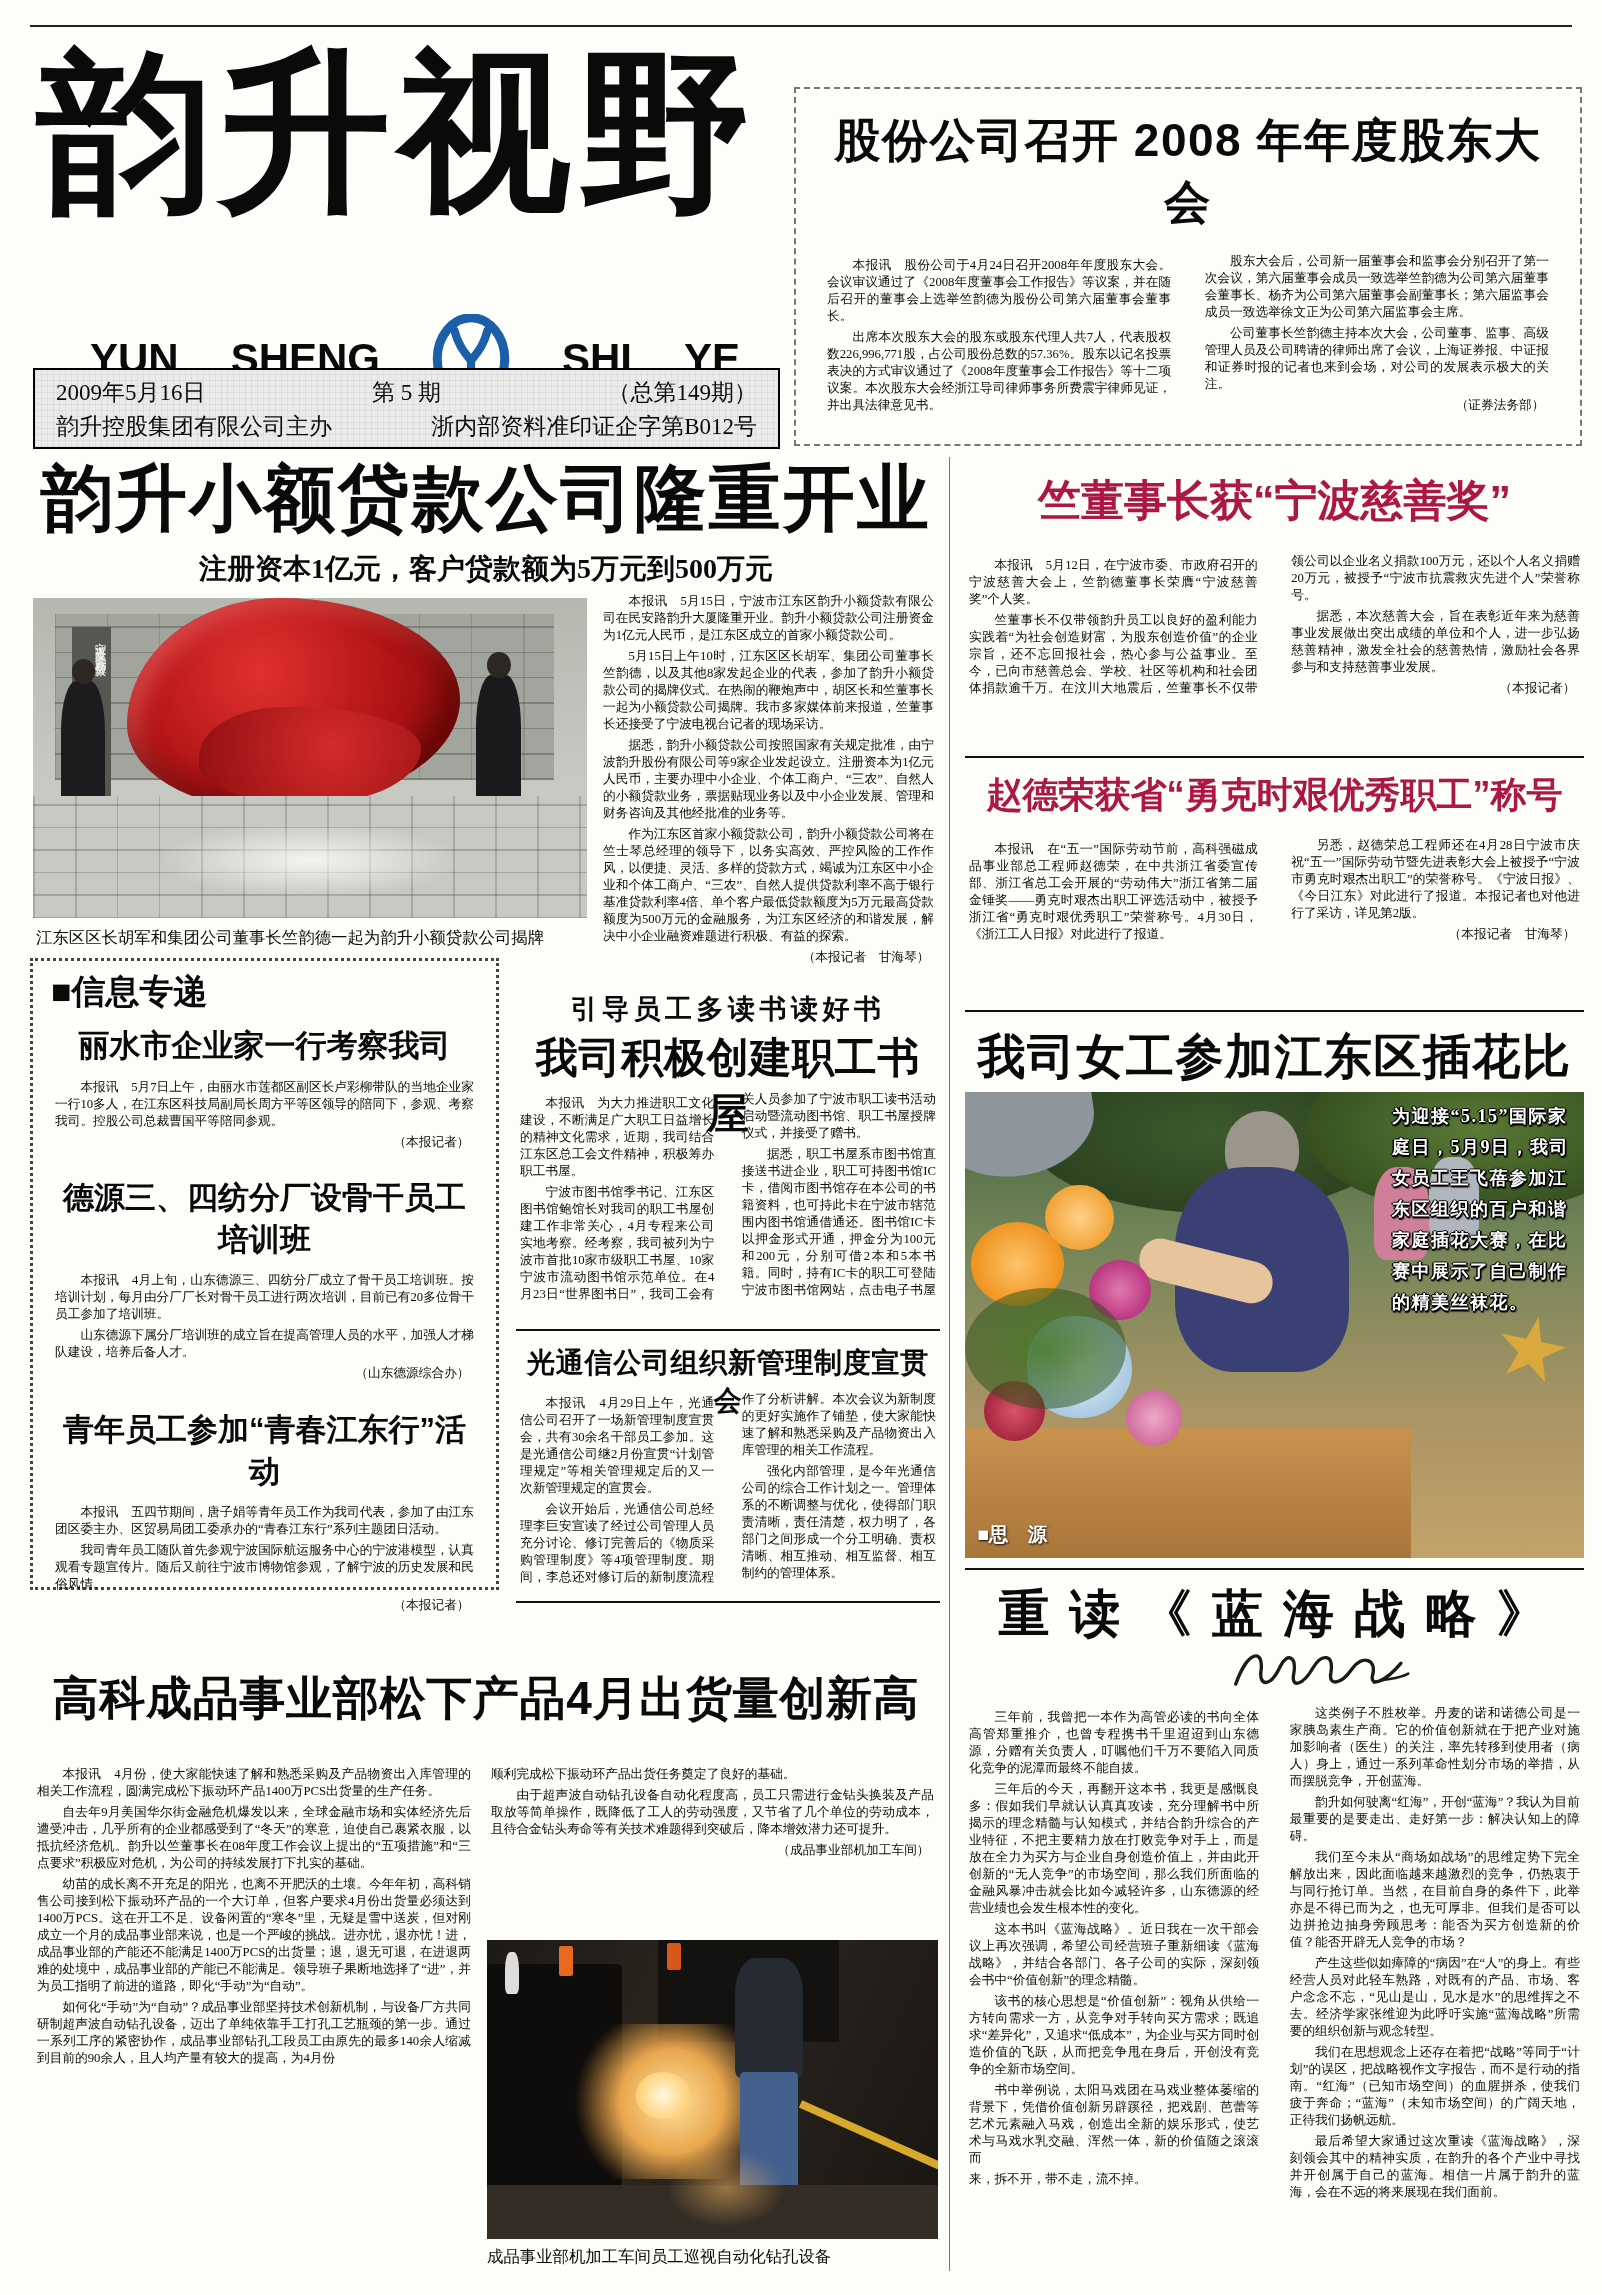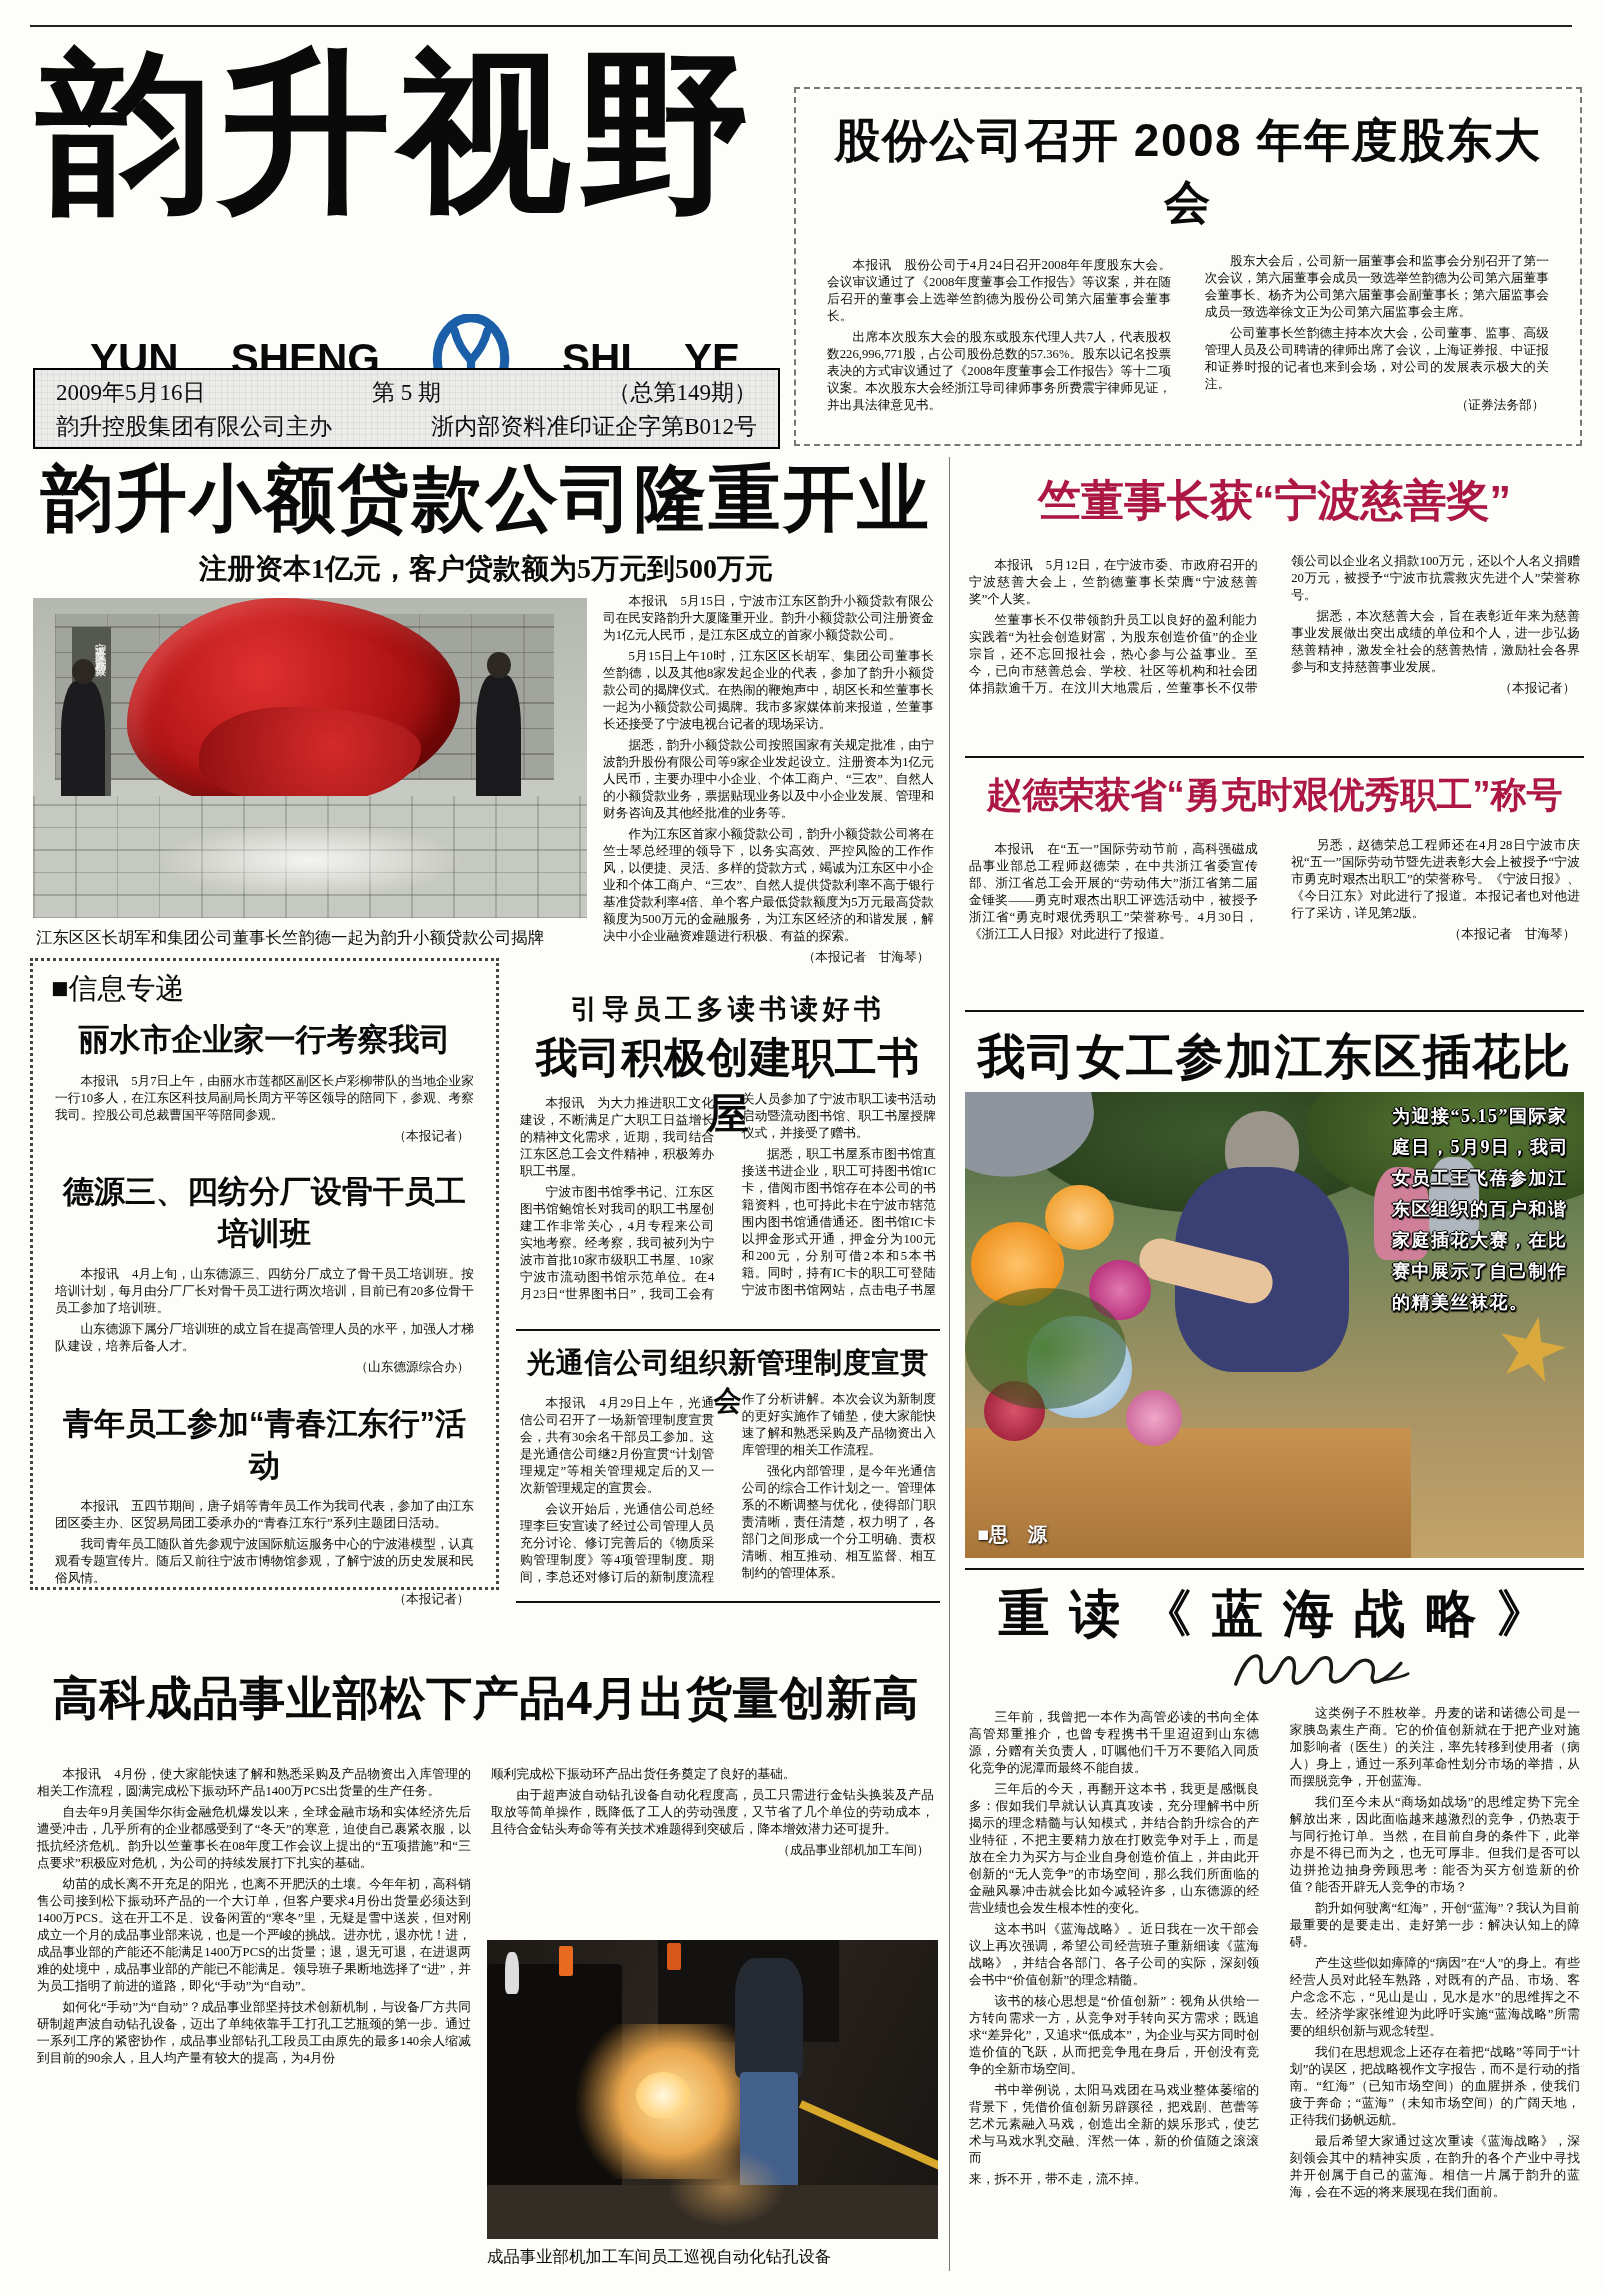--- a/index.html
+++ b/index.html
@@ -160,29 +160,29 @@
     </svg>
   </div>
   <div class="abs body-text two-col" style="left:965px;top:1705px;width:619px;height:566px;column-gap:22.4px;">
     <p>三年前，我曾把一本作为高管必读的书向全体高管郑重推介，也曾专程携书千里迢迢到山东德源，分赠有关负责人，叮嘱他们千万不要陷入同质化竞争的泥潭而最终不能自拔。</p>
     <p>三年后的今天，再翻开这本书，我更是感慨良多：假如我们早就认认真真攻读，充分理解书中所揭示的理念精髓与认知模式，并结合韵升综合的产业特征，不把主要精力放在打败竞争对手上，而是放在全力为买方与企业自身创造价值上，并由此开创新的“无人竞争”的市场空间，那么我们所面临的金融风暴冲击就会比如今减轻许多，山东德源的经营业绩也会发生根本性的变化。</p>
     <p>这本书叫《蓝海战略》。近日我在一次干部会议上再次强调，希望公司经营班子重新细读《蓝海战略》，并结合各部门、各子公司的实际，深刻领会书中“价值创新”的理念精髓。</p>
     <p>该书的核心思想是“价值创新”：视角从供给一方转向需求一方，从竞争对手转向买方需求；既追求“差异化”，又追求“低成本”，为企业与买方同时创造价值的飞跃，从而把竞争甩在身后，开创没有竞争的全新市场空间。</p>
     <p>书中举例说，太阳马戏团在马戏业整体萎缩的背景下，凭借价值创新另辟蹊径，把戏剧、芭蕾等艺术元素融入马戏，创造出全新的娱乐形式，使艺术与马戏水乳交融、浑然一体，新的价值随之滚滚而</p>
     <p style="text-indent:0;">来，拆不开，带不走，流不掉。</p>
     <p>这类例子不胜枚举。丹麦的诺和诺德公司是一家胰岛素生产商。它的价值创新就在于把产业对施加影响者（医生）的关注，率先转移到使用者（病人）身上，通过一系列革命性划分市场的举措，从而摆脱竞争，开创蓝海。</p>
+    <p>韵升如何驶离“红海”，开创“蓝海”？我认为目前最重要的是要走出、走好第一步：解决认知上的障碍。</p>
     <p>我们至今未从“商场如战场”的思维定势下完全解放出来，因此面临越来越激烈的竞争，仍热衷于与同行抢订单。当然，在目前自身的条件下，此举亦是不得已而为之，也无可厚非。但我们是否可以边拼抢边抽身旁顾思考：能否为买方创造新的价值？能否开辟无人竞争的市场？</p>
-    <p>韵升如何驶离“红海”，开创“蓝海”？我认为目前最重要的是要走出、走好第一步：解决认知上的障碍。</p>
     <p>产生这些似如瘴障的“病因”在“人”的身上。有些经营人员对此轻车熟路，对既有的产品、市场、客户念念不忘，“见山是山，见水是水”的思维挥之不去。经济学家张维迎为此呼吁实施“蓝海战略”所需要的组织创新与观念转型。</p>
     <p>我们在思想观念上还存在着把“战略”等同于“计划”的误区，把战略视作文字报告，而不是行动的指南。“红海”（已知市场空间）的血腥拼杀，使我们疲于奔命；“蓝海”（未知市场空间）的广阔天地，正待我们扬帆远航。</p>
     <p>最后希望大家通过这次重读《蓝海战略》，深刻领会其中的精神实质，在韵升的各个产业中寻找并开创属于自己的蓝海。相信一片属于韵升的蓝海，会在不远的将来展现在我们面前。</p>
   </div>
 
   <div class="abs dottedbox" style="left:30px;top:958px;width:469px;height:632px;box-sizing:border-box;padding:7.5px 18px;">
-    <div style="font-size:29px;font-weight:400;" class="sans">
+    <div style="font-size:34px;font-weight:700;" class="sans">
       <span>■</span><span>信息专递</span>
     </div>
 
     <div class="center sb-head sans" style="margin-top:10.5px;">丽水市企业家一行考察我司</div>
     <div class="body-text" style="margin-top:7.5px;">
       <p>本报讯　5月7日上午，由丽水市莲都区副区长卢彩柳带队的当地企业家一行10多人，在江东区科技局副局长周方平等区领导的陪同下，参观、考察我司。控股公司总裁曹国平等陪同参观。</p>
       <p class="byline">（本报记者）</p>
     </div>
 
     <div class="center sb-head sans" style="margin-top:22.4px;">德源三、四纺分厂设骨干员工培训班</div>

